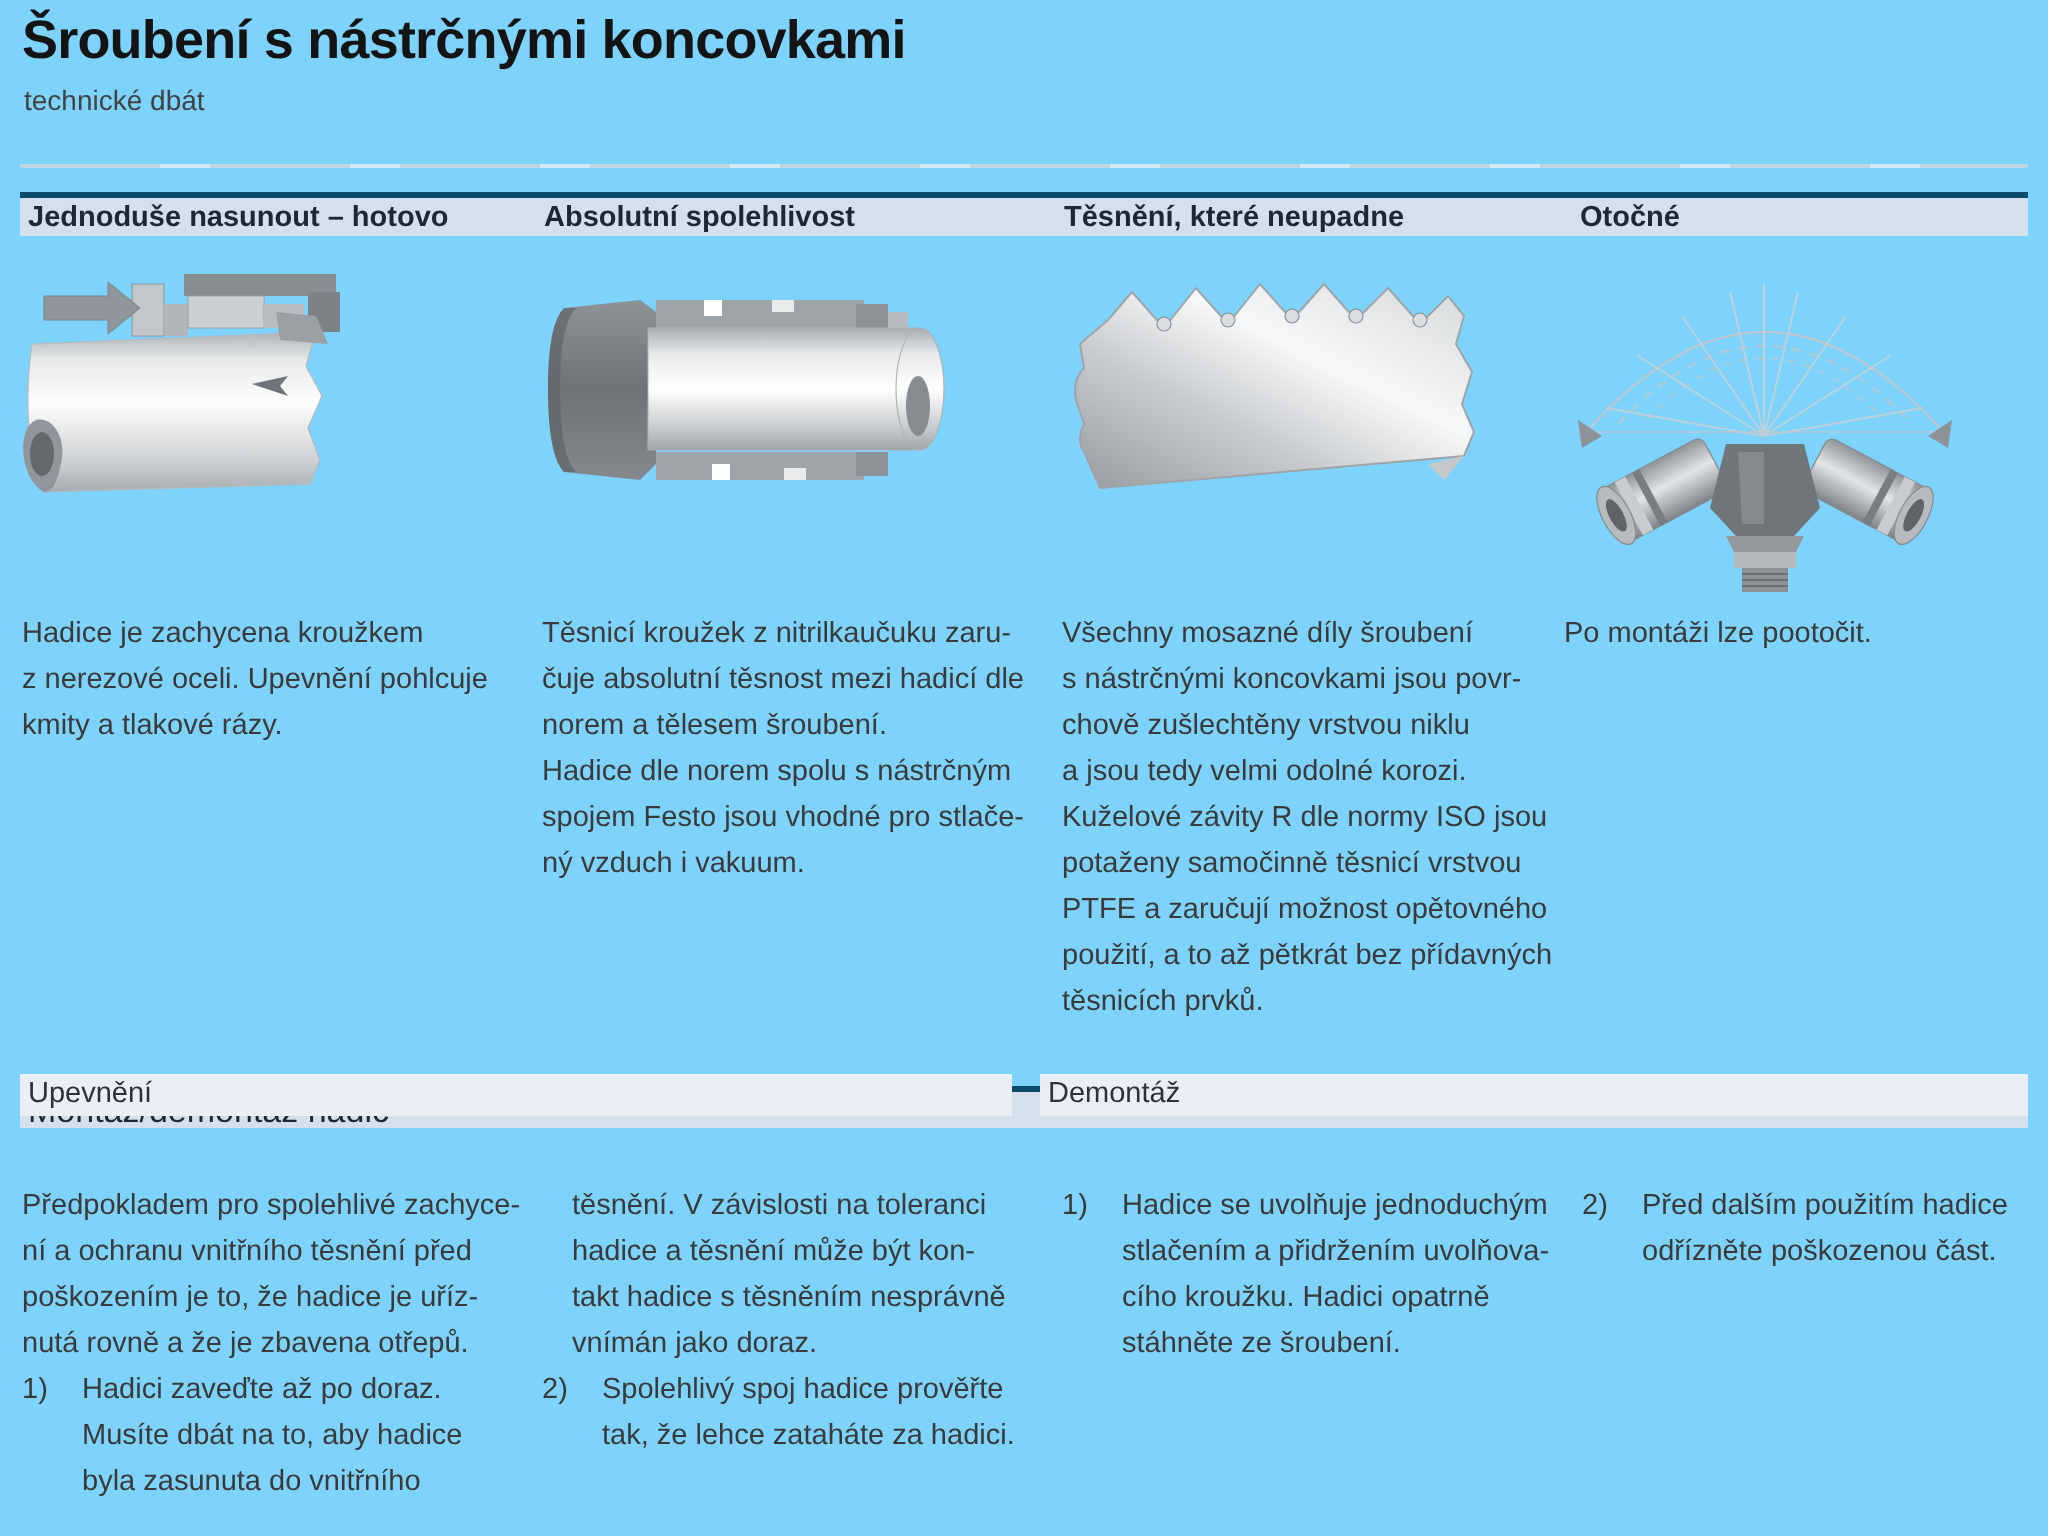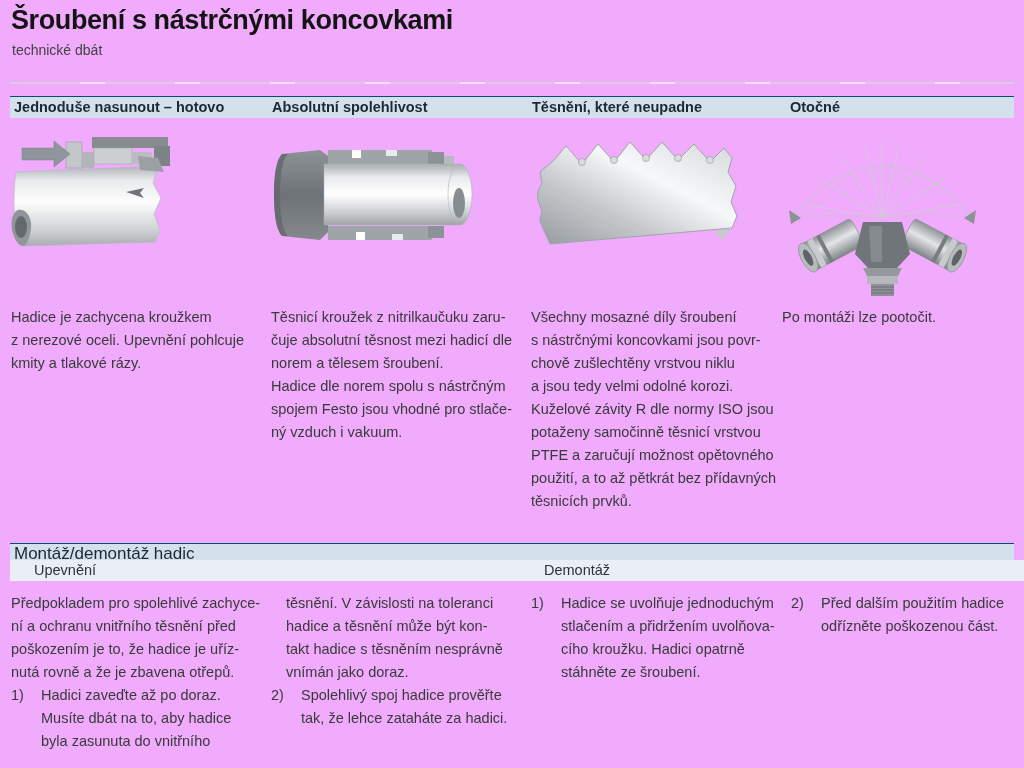--- a/index.html
+++ b/index.html
@@ -1,33 +1,33 @@
 <!DOCTYPE html>
 <html style="--band: #d4e1ed; --subband: #eaeff5;"><head>
 <meta charset="utf-8">
 <style>
   :root{ --band:#d4e1ed; --subband:#eaeff5; }
   html,body{margin:0;padding:0;background:#ffffff;}
-  .page{position:relative;width:1024px;height:768px;background:#f0abfc;overflow:hidden;
+  .page{position:relative;width:1024px;height:768px;background:#7dd3fc;overflow:hidden;
         font-family:"Liberation Sans",sans-serif;color:#3a3a3a;}
   .title{position:absolute;left:11px;top:5px;font-size:27px;font-weight:bold;color:#141414;letter-spacing:-0.4px;}
   .subtitle{position:absolute;left:12px;top:42px;font-size:14px;color:#424242;}
   .rule{position:absolute;left:10px;top:82px;width:1004px;height:2px;opacity:.75;
         background:repeating-linear-gradient(90deg,#d6d6d6 0 70px,#f2f2f2 70px 95px);}
-  .band{position:absolute;left:10px;width:1004px;height:22px;background:var(--band);border-top:1px solid #0c4a6e;box-sizing:border-box;}
+  .band{position:absolute;left:10px;width:1004px;height:22px;background:var(--band);border-top:3px solid #0c4a6e;box-sizing:border-box;}
   .band.h1{top:96px;}
   .colhead{position:absolute;top:0;height:21px;line-height:21px;font-size:14.5px;font-weight:bold;color:#1c2832;white-space:nowrap;}
   .colhead.c1{left:4px}.colhead.c2{left:262px}.colhead.c3{left:522px}.colhead.c4{left:780px}
   .illus{position:absolute;top:128px;}
   .illus.i1{left:8px}.illus.i2{left:266px}.illus.i3{left:526px}.illus.i4{left:785px;top:126px}
   .ftext{position:absolute;top:306px;width:254px;font-size:14.5px;line-height:23px;white-space:pre-line;}
   .ftext.f1{left:11px}.ftext.f2{left:271px}.ftext.f3{left:531px}.ftext.f4{left:782px}
   .band.h2{top:543px;height:21px;}
   .bandlabel{margin-left:4px;font-weight:normal;font-size:17px;line-height:20px;color:#1c2832;}
-  .subband{position:absolute;top:560px;height:21px;background:var(--subband);padding-left:20px;}
+  .subband{position:absolute;top:537px;height:21px;background:var(--subband);}
   .subband.sb1{left:10px;width:496px}.subband.sb2{left:520px;width:494px}
   .sublabel{margin-left:4px;font-size:14.5px;line-height:21px;color:#2c3338;}
   .bcol{position:absolute;top:592px;width:256px;font-size:14.5px;line-height:23px;}
   .bcol.b1{left:11px}.bcol.b2{left:271px}.bcol.b3{left:531px}.bcol.b4{left:791px;width:226px}
   .para{white-space:pre-line;}
   .item{display:flex;}
   .num{flex:0 0 30px;}
   .itext{white-space:pre-line;flex:1;}
   .cont{margin-left:15px;white-space:pre-line;}
 </style>

